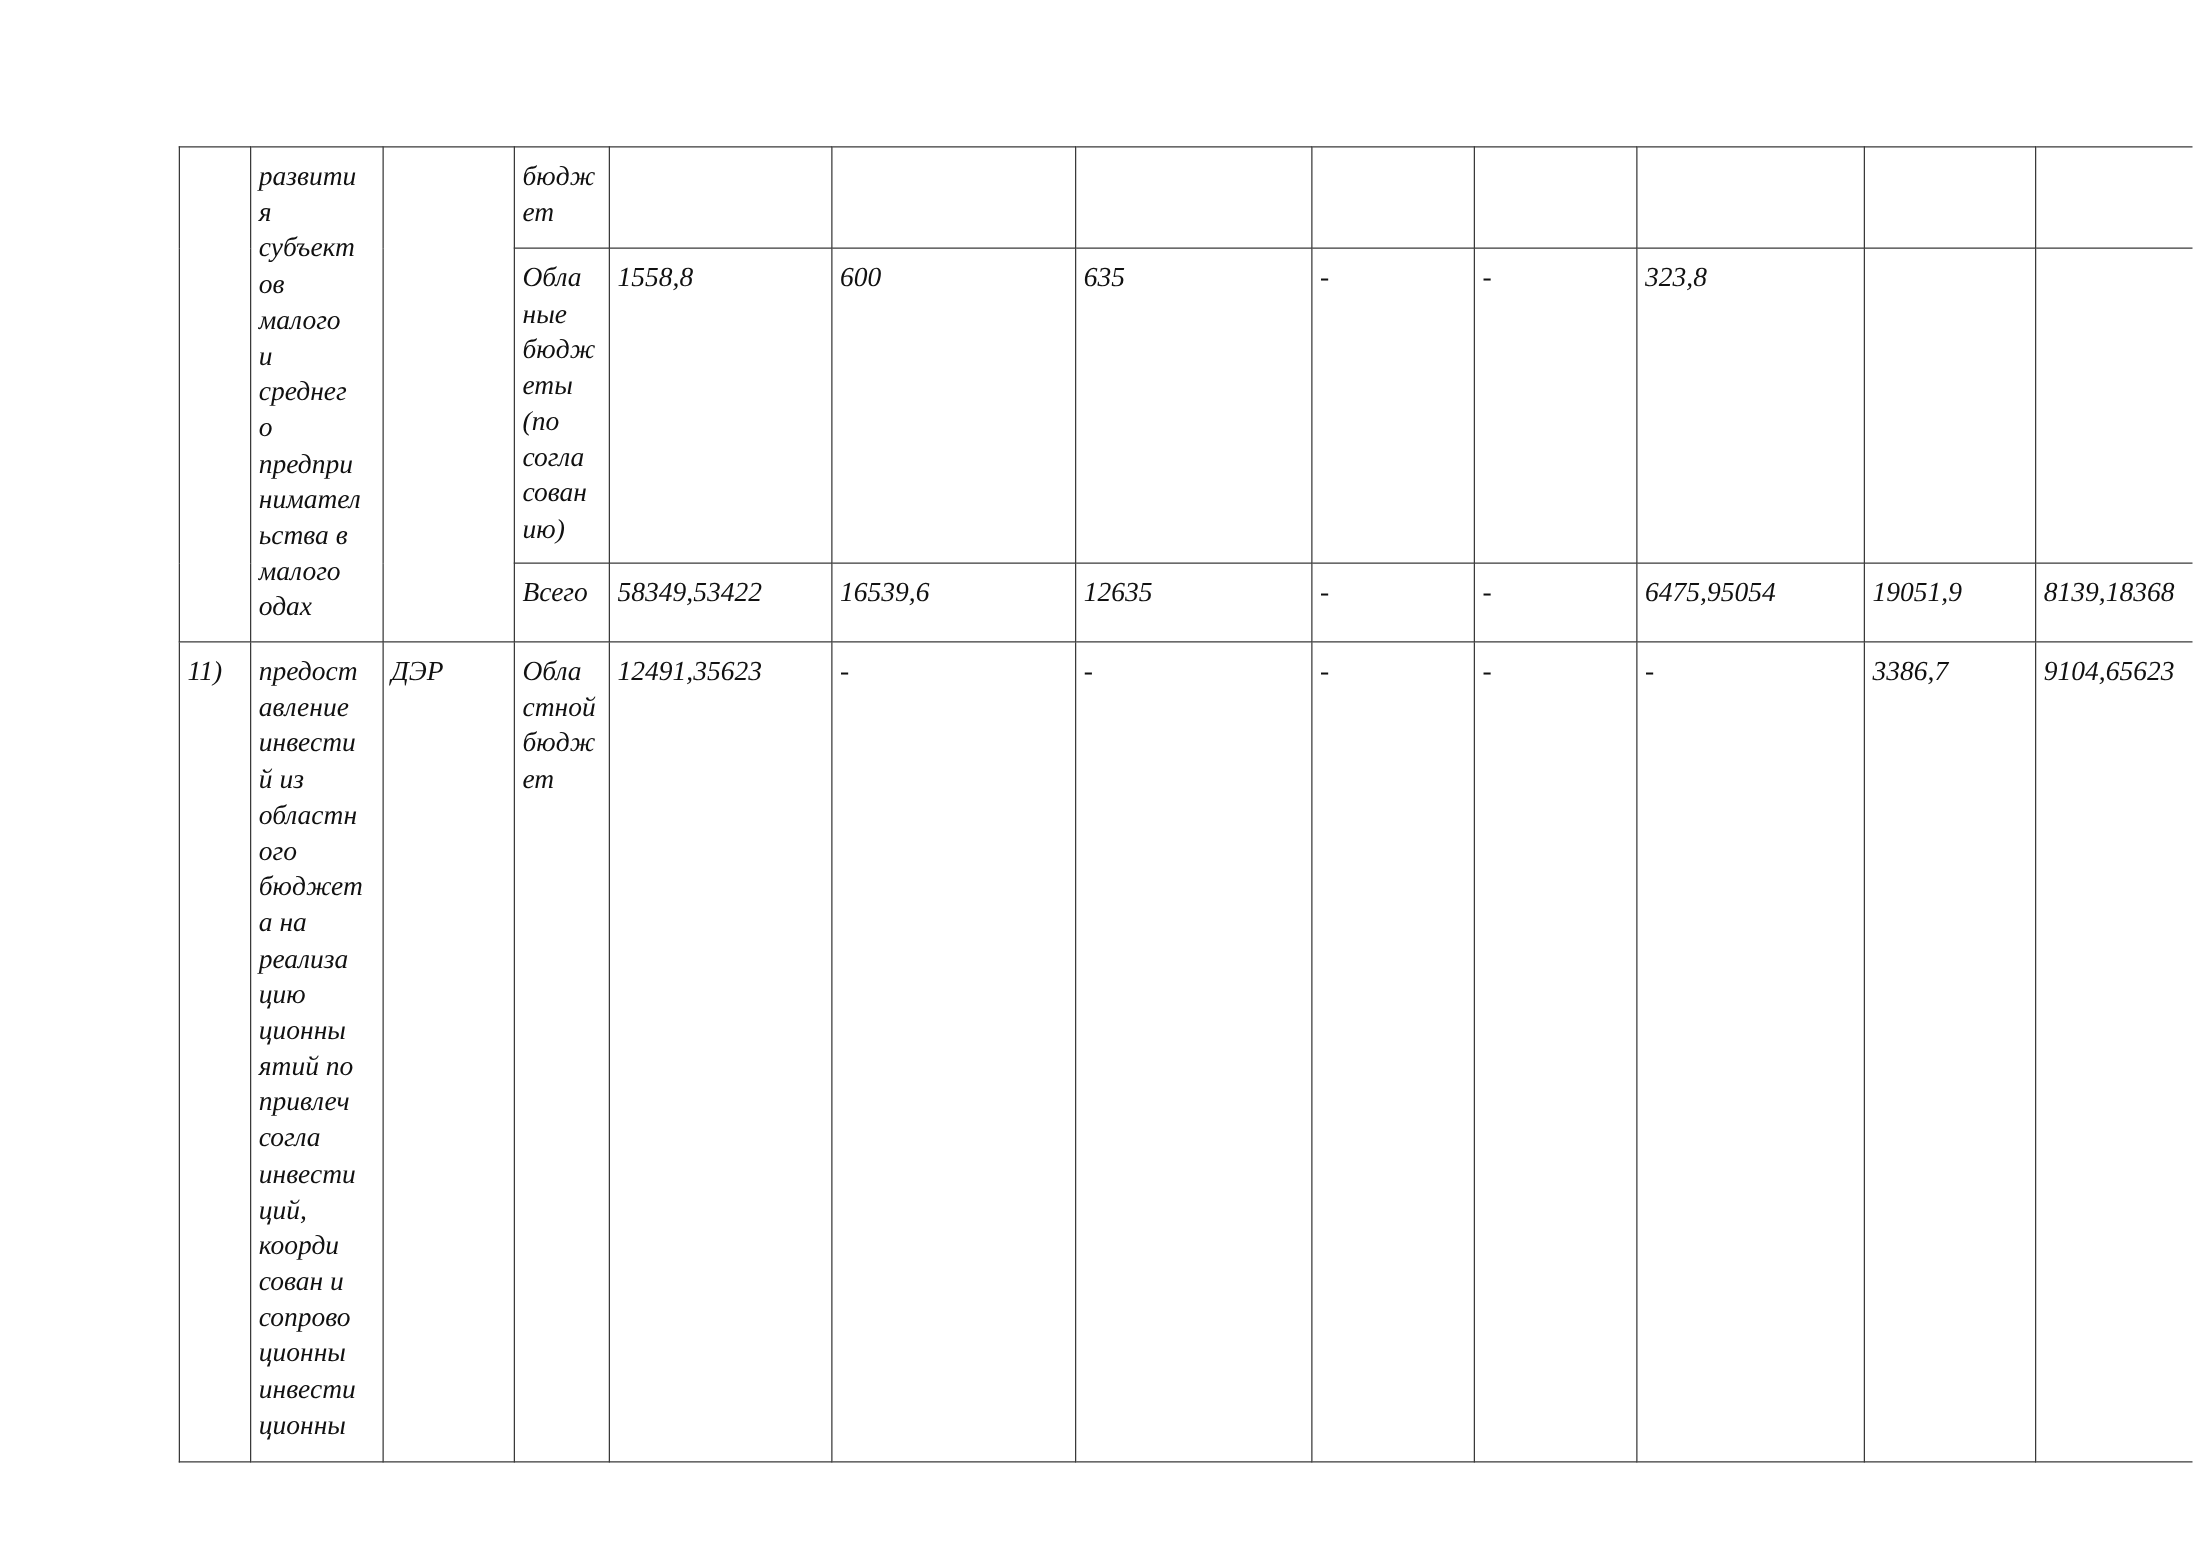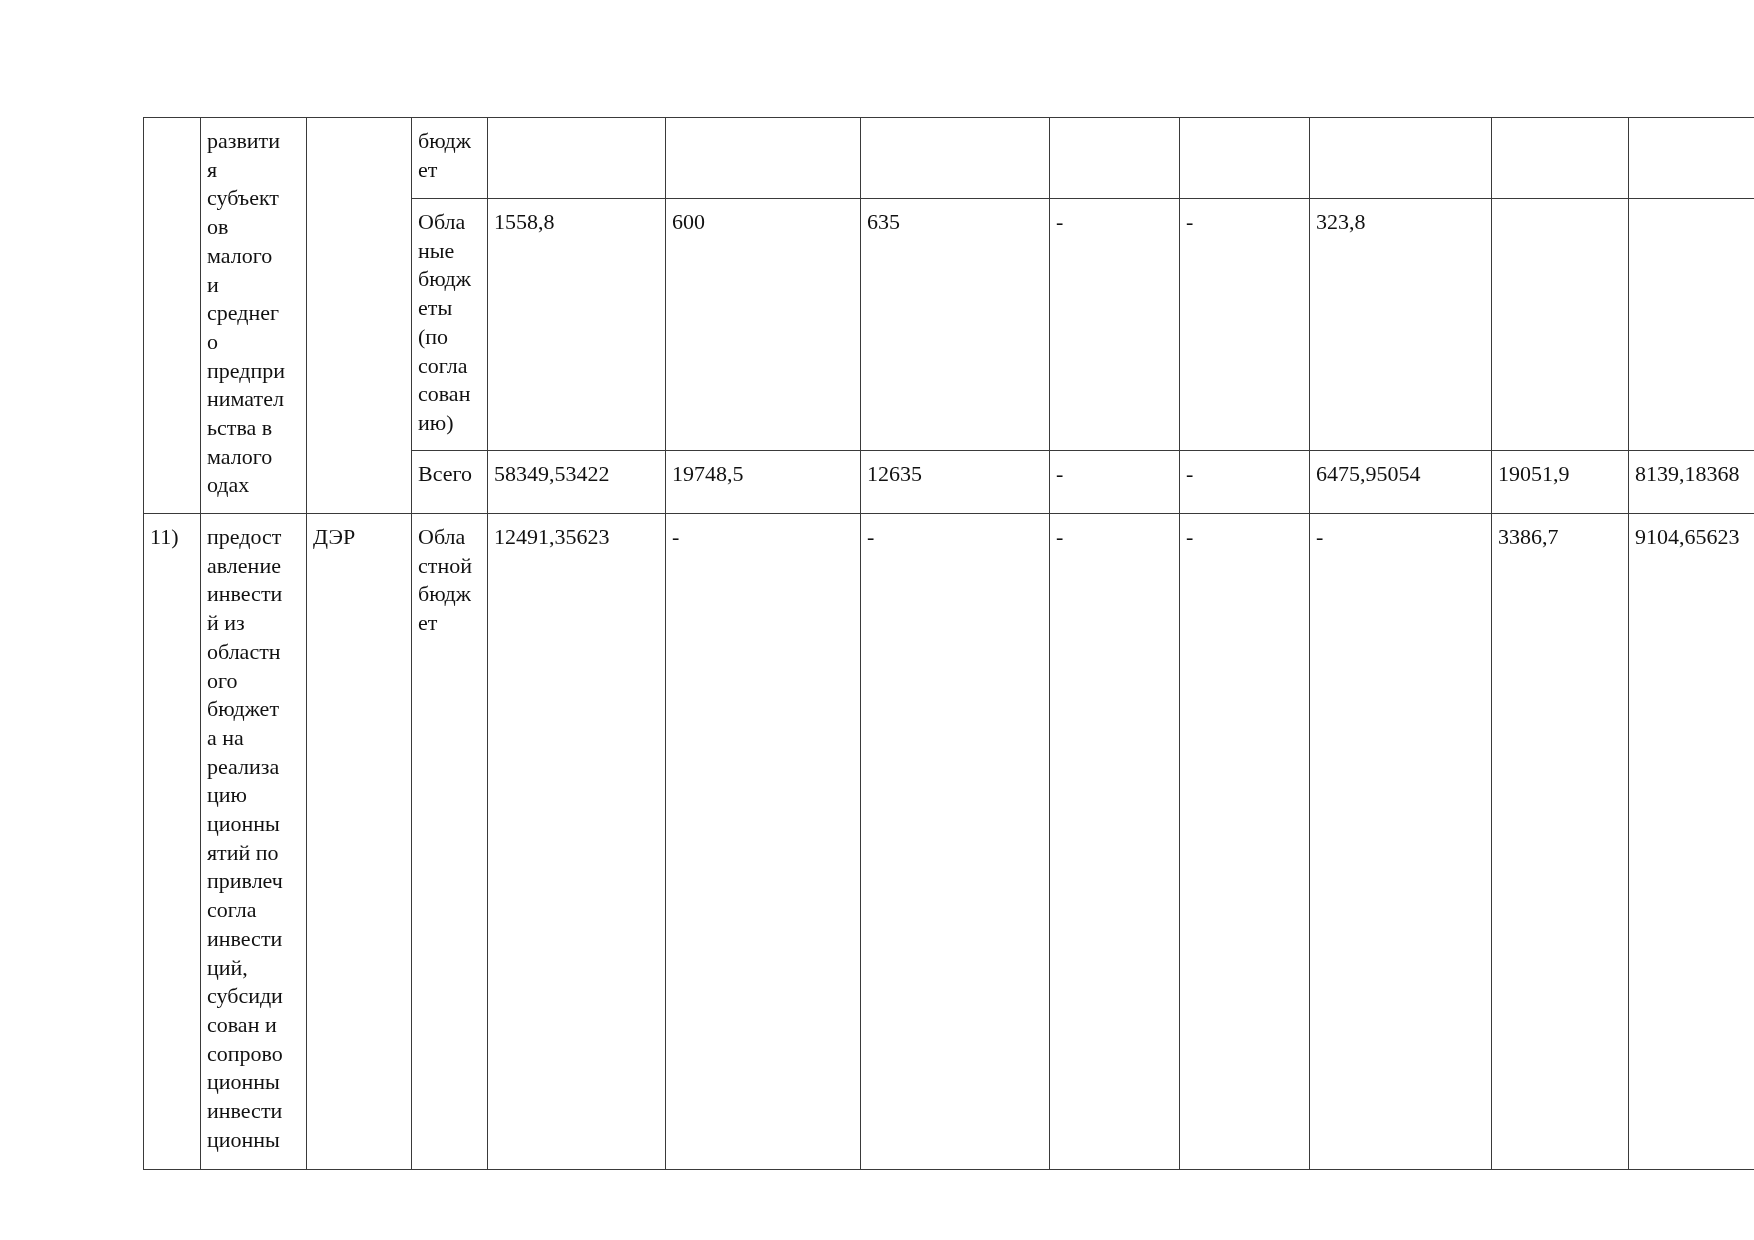--- a/index.html
+++ b/index.html
@@ -1,18 +1,18 @@
 <!DOCTYPE html>
 <html><head>
 <meta charset="utf-8">
 <style>
   html, body { margin: 0; padding: 0; background: #ffffff; }
   body { width: 1754px; height: 1240px; position: relative; overflow: hidden;
          font-family: "Liberation Serif", "DejaVu Serif", serif; color: #111; }
-  .page { position: absolute; left: 0; top: 0; width: 1719px; height: 1240px; }
+  .page { position: absolute; left: 0; top: 0; width: 1719px; height: 1240px; font-style: italic; }
   table.budget { position: absolute; left: 143px; top: 117px; border-collapse: collapse;
                  table-layout: fixed; width: 1700px; }
   table.budget td { border: 1.6px solid #3a3a3a; vertical-align: top; padding: 9px 6px 4px 6px;
                     font-size: 22px; line-height: 28.7px; overflow: hidden; word-break: break-all; }
   .r1 { height: 81px; }
   .r2 { height: 252px; }
   .r3 { height: 63px; }
   .r4 { height: 656px; }
   .wrap { white-space: normal; }
 </style>
@@ -86,21 +86,21 @@
         <td>-</td>
         <td>323,8</td>
         <td></td>
         <td></td>
       </tr>
       <tr class="r3">
         <td>
           <div>Всего</div>
         </td>
         <td>58349,53422</td>
-        <td>19748,5</td>
+        <td>16539,6</td>
         <td>12635</td>
         <td>-</td>
         <td>-</td>
         <td>6475,95054</td>
         <td>19051,9</td>
         <td>8139,18368</td>
       </tr>
 
       <tr class="r4">
         <td><span>11)</span></td>
@@ -114,21 +114,21 @@
           <div>бюджет</div>
           <div>а на</div>
           <div>реализа</div>
           <div>цию</div>
           <div>ционны</div>
           <div>ятий по</div>
           <div>привлеч</div>
           <div>согла</div>
           <div>инвести</div>
           <div>ций,</div>
-          <div>субсиди</div>
+          <div>коорди</div>
           <div>сован и</div>
           <div>сопрово</div>
           <div>ционны</div>
           <div>инвести</div>
           <div>ционны</div>
         </td>
         <td><span>ДЭР</span></td>
         <td>
           <div>Обла</div>
           <div>стной</div>

